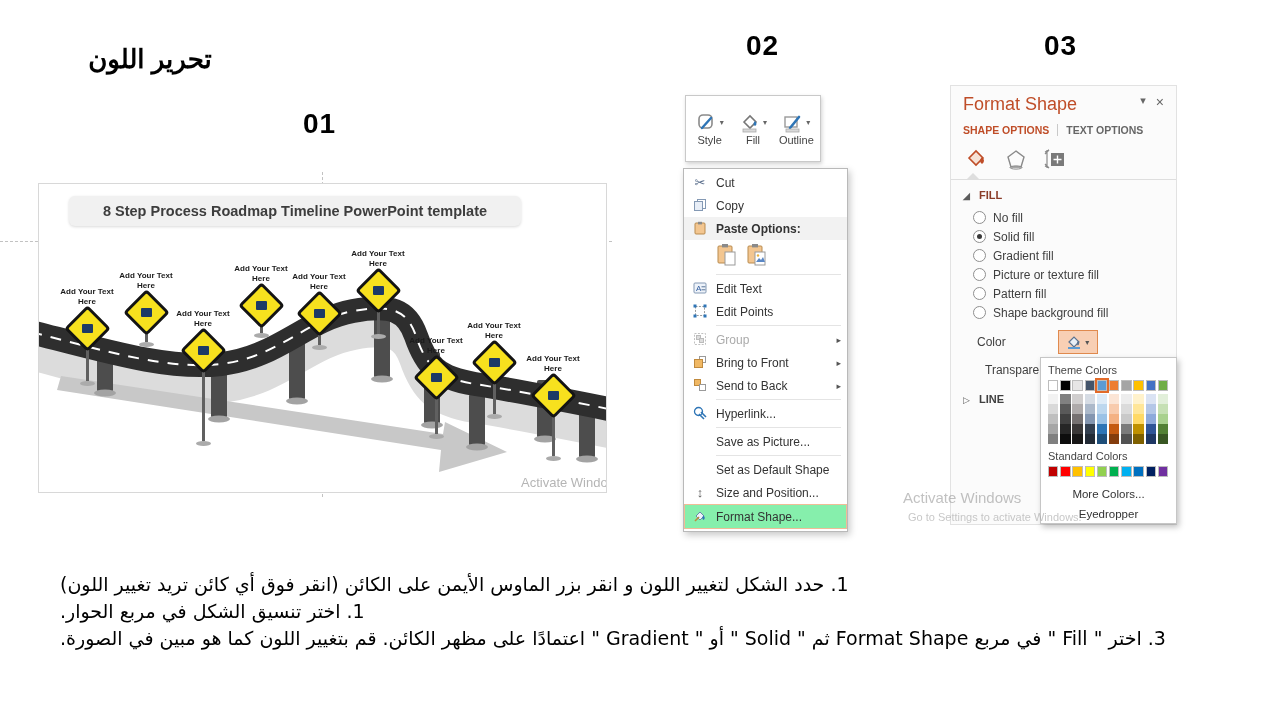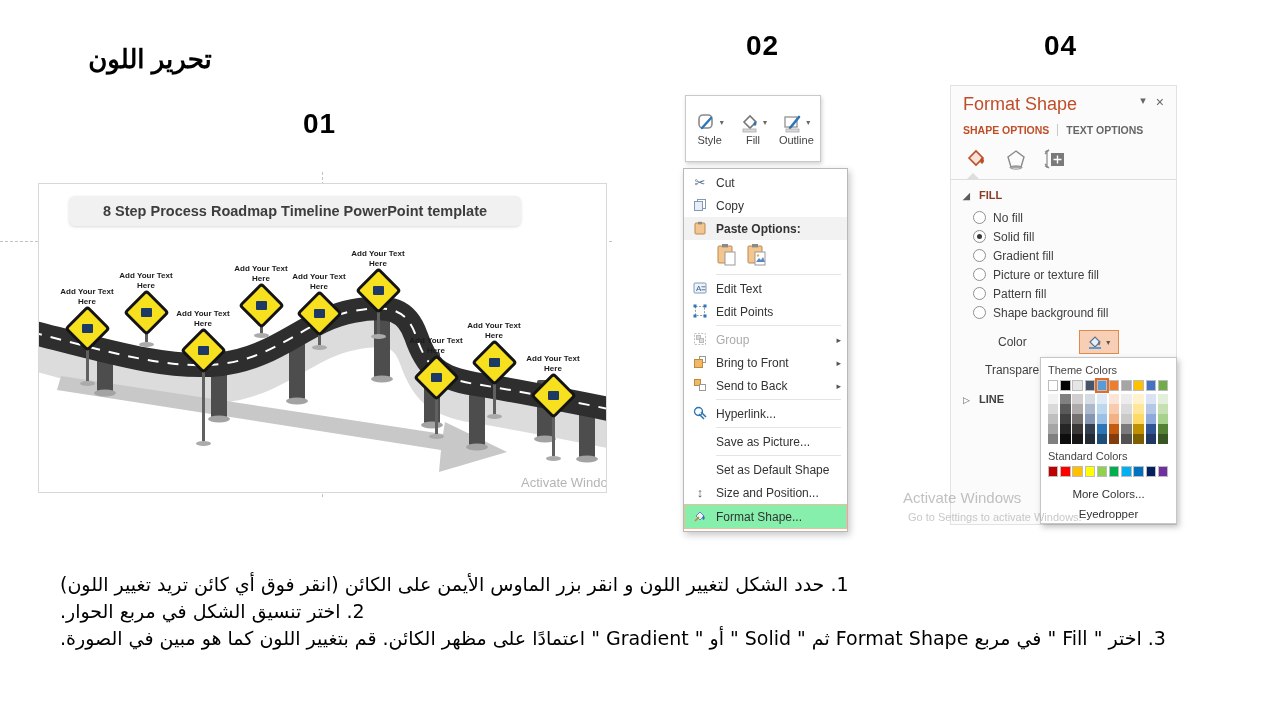--- a/index.html
+++ b/index.html
@@ -63,21 +63,21 @@
   .p-icons{display:flex;align-items:center;gap:16px;margin:11px 0 0 2px;height:24px;}
   .notch{width:0;height:0;border-left:6px solid transparent;border-right:6px solid transparent;
     border-bottom:6px solid #dedede;margin:2px 0 0 4px;}
   .p-hr{border-top:1px solid #dedede;margin:0 -12px;}
   .p-sect{font-size:11px;font-weight:bold;color:#8a3c28;margin:9px 0 7px;}
   .p-sect .tri{font-size:9px;margin-right:6px;color:#5c5c5c;}
   .fopt{display:flex;align-items:center;height:19px;font-size:12px;color:#3f3f3f;padding-left:10px;}
   .radio{width:11px;height:11px;border:1px solid #8f8f8f;border-radius:50%;margin-right:7px;background:#fff;
     display:flex;align-items:center;justify-content:center;}
   .radio.on::after{content:"";width:5px;height:5px;border-radius:50%;background:#3a3a3a;display:block;}
-  .p-colorrow{display:flex;align-items:center;margin:8px 0 0 35px;font-size:12px;color:#3f3f3f;}
+  .p-colorrow{display:flex;align-items:center;margin:8px 0 0 14px;font-size:12px;color:#3f3f3f;}
   .colorbtn{margin-left:52px;width:38px;height:22px;background:#f8cfb4;border:1px solid #e08a4e;
     display:flex;align-items:center;justify-content:center;gap:3px;}
   .colorbtn .c{font-size:8px;color:#555;}
   .p-transrow{margin:9px 0 0 22px;font-size:12px;color:#3f3f3f;}
   .p-line{font-size:11px;font-weight:bold;color:#404040;margin-top:16px;}
   .p-line .tri{font-size:9px;margin-right:6px;color:#5c5c5c;font-weight:normal;}
 
   
   .cdrop{left:1040px;top:357px;width:137px;background:#fff;border:1px solid #c6c6c6;
     box-shadow:2px 3px 6px rgba(0,0,0,.25);padding:4px 7px 6px;z-index:40;box-sizing:border-box;}
@@ -100,21 +100,21 @@
   
   .instr{left:36px;top:571px;width:1196px;direction:rtl;text-align:left;font-size:19px;color:#000;
     line-height:27px;font-family:"DejaVu Sans","Liberation Sans",sans-serif;margin-left:24px;}
 </style>
 </head>
 <body>
 
 <div class="abs ar-title">تحرير اللون</div>
 <div class="abs badge" style="left:303px;top:108px">01</div>
 <div class="abs badge" style="left:746px;top:30px">02</div>
-<div class="abs badge" style="left:1044px;top:30px">04</div>
+<div class="abs badge" style="left:1044px;top:30px">03</div>
 
 <div class="abs guide-v"></div>
 <div class="abs guide-h"></div>
 
 <div class="abs slide">
   <svg class="roadsvg" width="567" height="308" viewBox="0 0 567 308">
 
     <path d="M-10,168 C70,190 130,208 182,202 C240,195 266,158 314,149 C352,142 368,148 377,174 C387,203 398,216 436,222 C480,229 530,239 575,248" fill="none" stroke="#dcdcdc" stroke-width="34"></path>
 
     <path d="M22,192 L404,250 L406,238 L468,268 L400,288 L402,266 L18,206 Z" fill="#c8c8c8"></path>
@@ -541,15 +541,15 @@
     </svg>
     <span>Eyedropper</span>
   </div>
 </div>
 
 <div class="abs wm1">Activate Windows</div>
 <div class="abs wm2">Go to Settings to activate Windows.</div>
 
 <div class="abs instr" dir="rtl">
   <div>1.    حدد الشكل لتغيير اللون و انقر بزر الماوس الأيمن على الكائن (انقر فوق أي كائن تريد تغيير اللون)</div>
-  <div>2.    اختر تنسيق الشكل في مربع الحوار.</div>
+  <div>1.    اختر تنسيق الشكل في مربع الحوار.</div>
   <div>3.    اختر " Fill " في مربع Format Shape ثم " Solid " أو " Gradient " اعتمادًا على مظهر الكائن. قم بتغيير اللون كما هو مبين في الصورة.</div>
 </div>
 
 </body></html>

